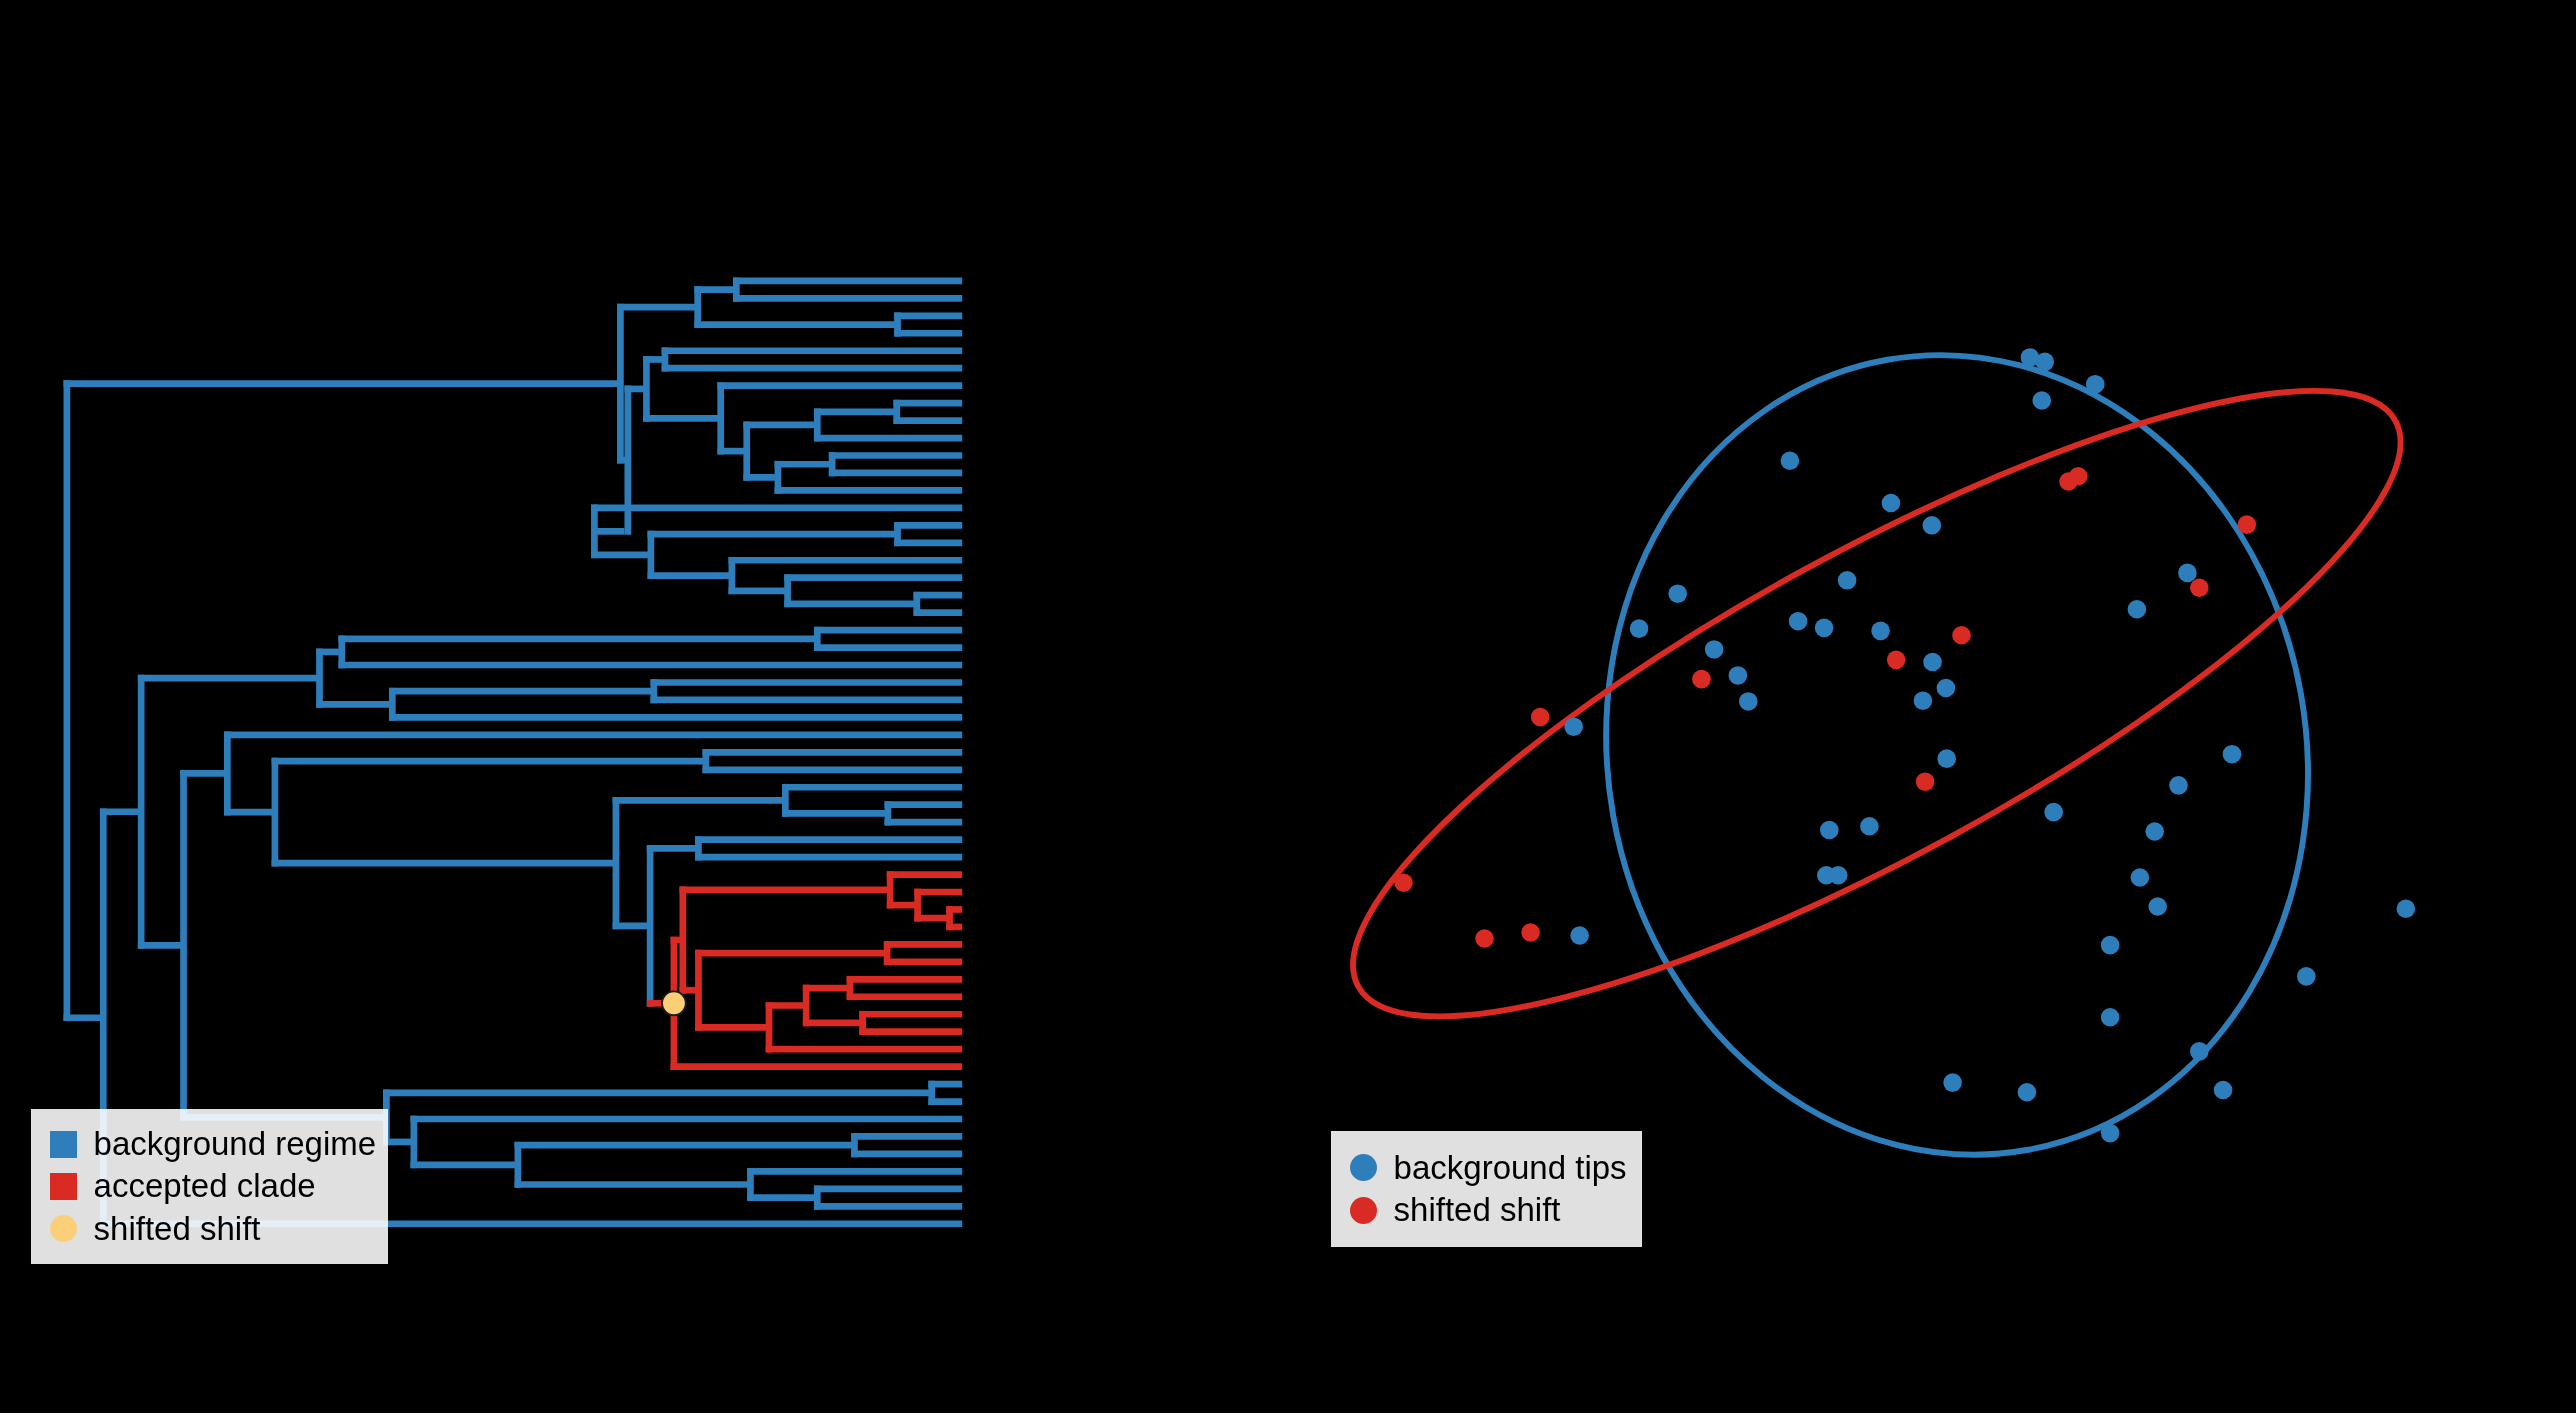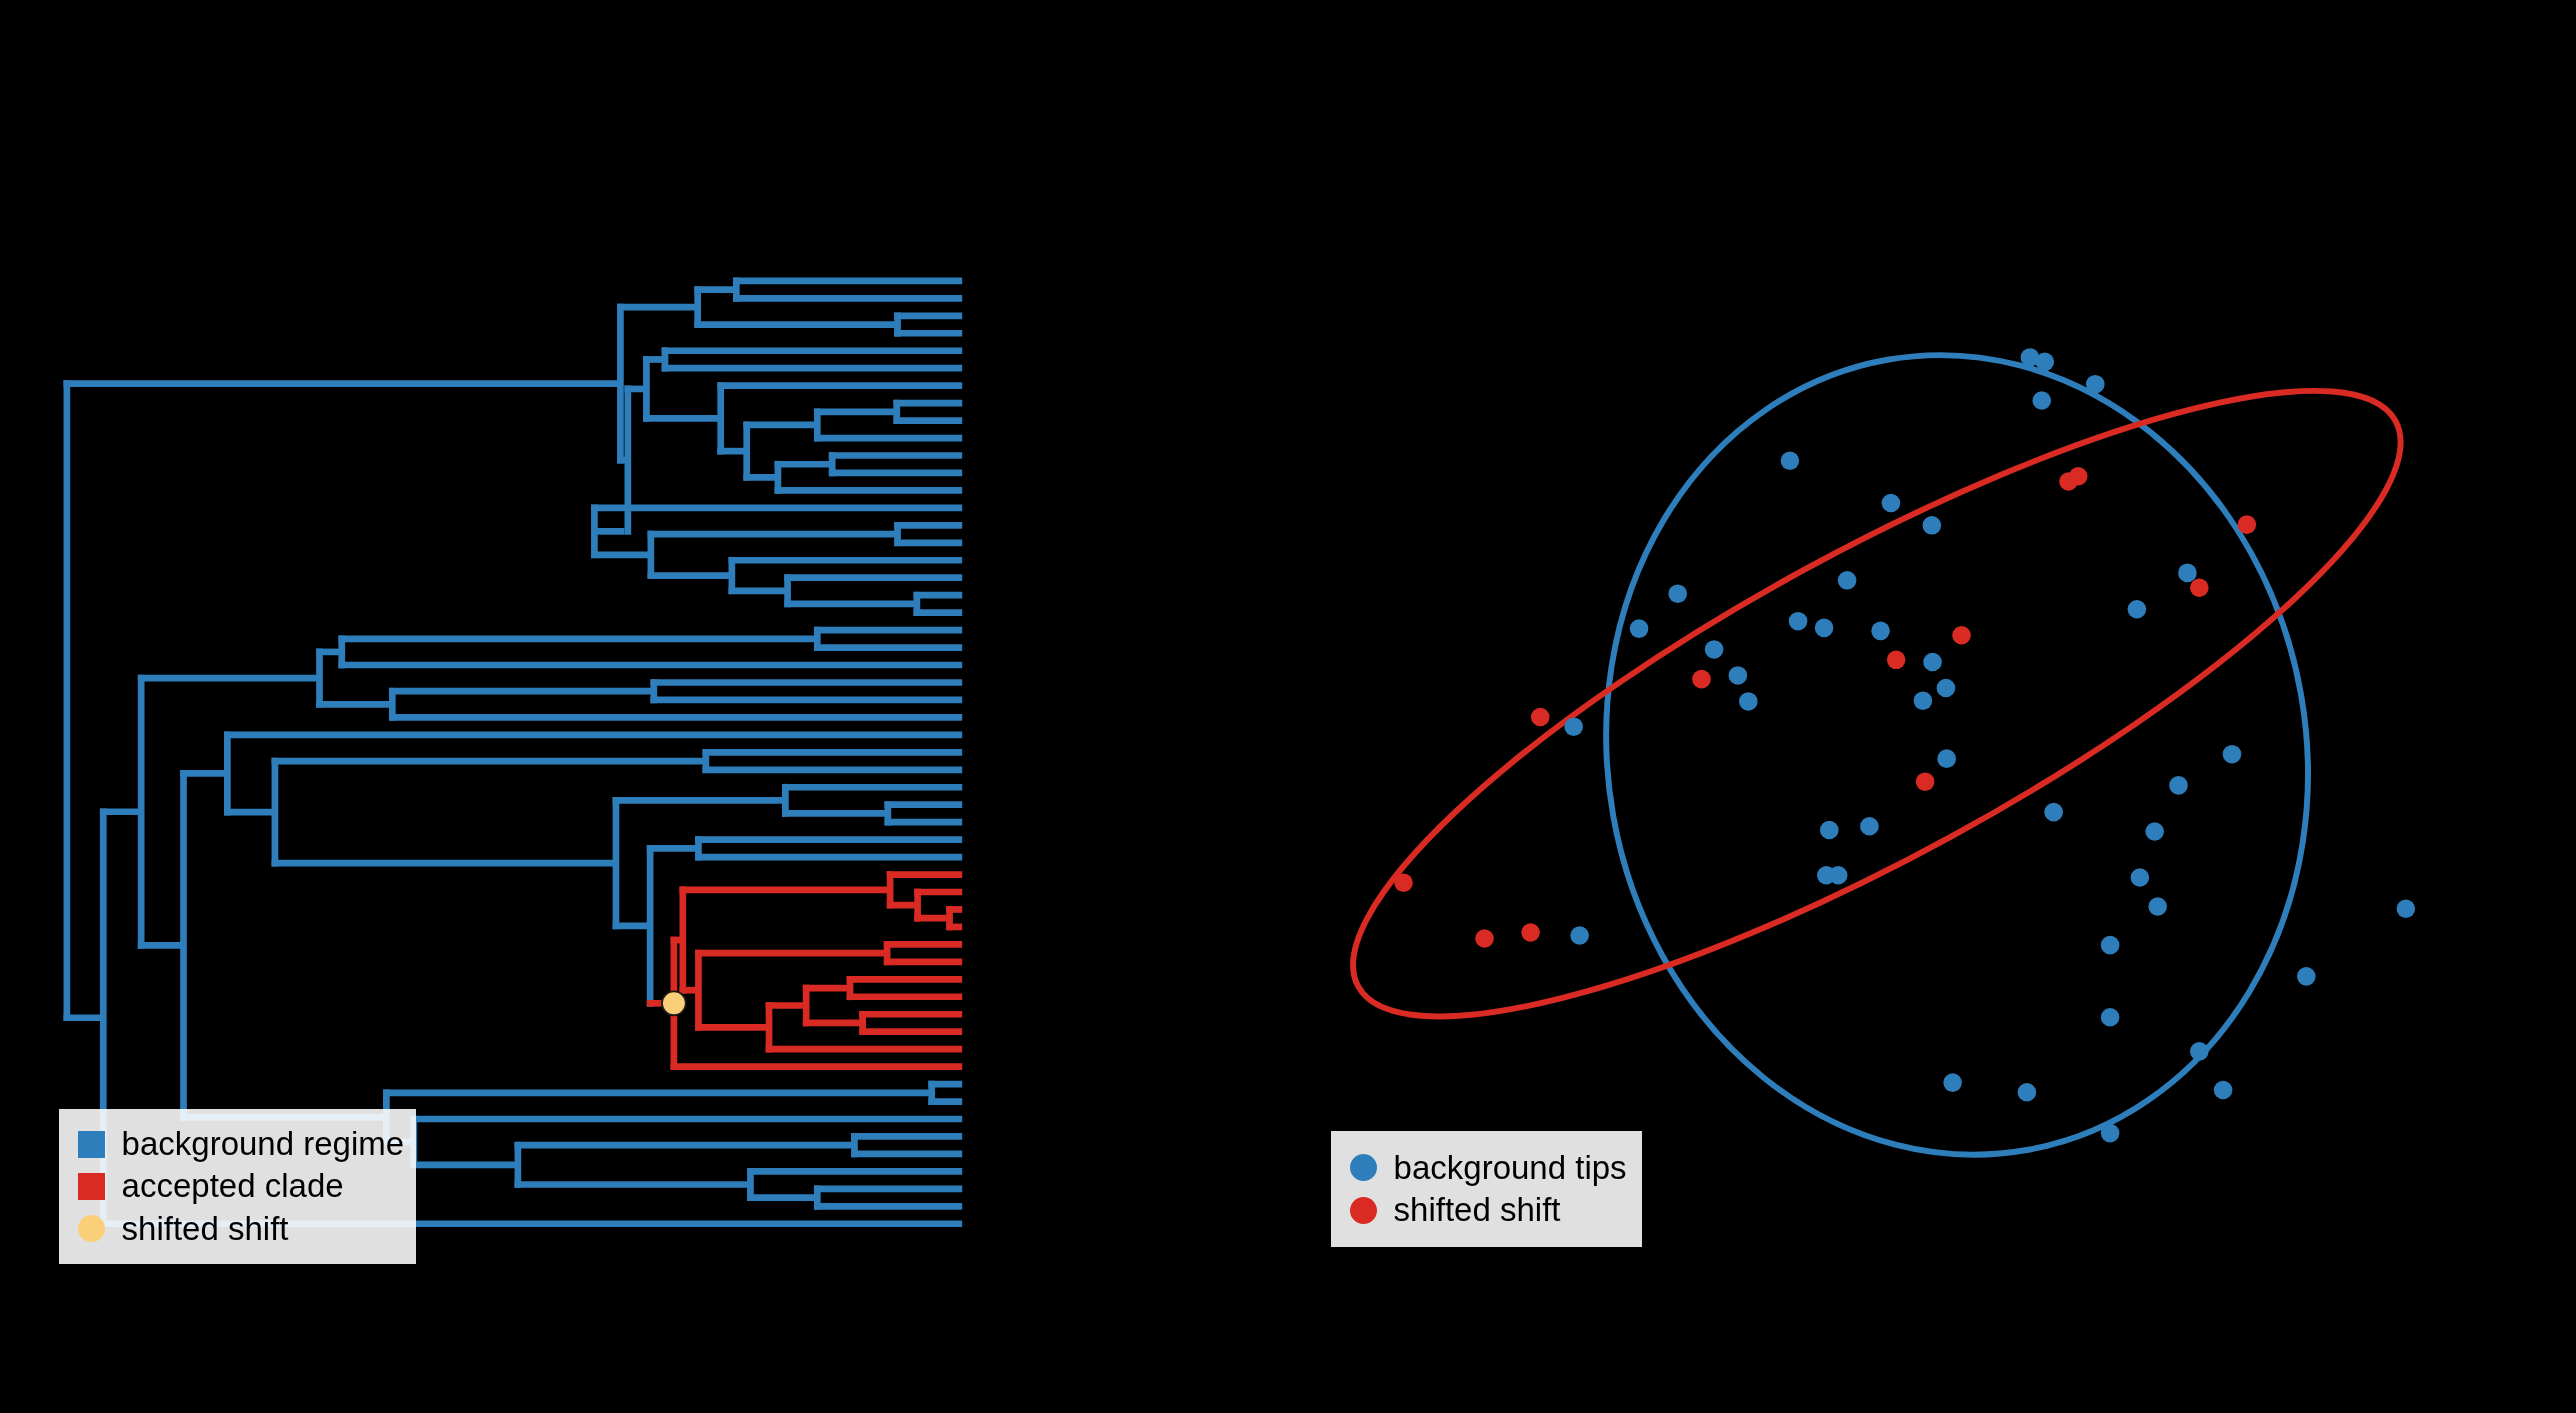--- a/index.html
+++ b/index.html
@@ -272,21 +272,21 @@
         <circle cx="2640" cy="855" r="12.5" fill="#D92B23"></circle>
         <circle cx="2290" cy="914" r="12.5" fill="#D92B23"></circle>
         <circle cx="2073" cy="965" r="12.5" fill="#D92B23"></circle>
         <circle cx="2591" cy="1052" r="12.5" fill="#D92B23"></circle>
         <circle cx="1889" cy="1188" r="12.5" fill="#D92B23"></circle>
         <circle cx="1998" cy="1263" r="12.5" fill="#D92B23"></circle>
         <circle cx="2060" cy="1255" r="12.5" fill="#D92B23"></circle>
       </g>
   </svg>
 
-  <div class="legend" id="tree-legend" style="left: 31px; top: 1109px; width: 357px; height: 155px; margin-left: 28px;">
+  <div class="legend" id="tree-legend" style="left: 31px; top: 1109px; width: 357px; height: 155px;">
     <div class="legend-item">
       <span class="swatch" style="background: rgb(46, 126, 188);"></span>
       <span>background regime</span>
     </div>
     <div class="legend-item">
       <span class="swatch" style="background: rgb(217, 43, 35);"></span>
       <span>accepted clade</span>
     </div>
     <div class="legend-item">
       <span class="swatch round" style="background: rgb(251, 207, 119);"></span>

